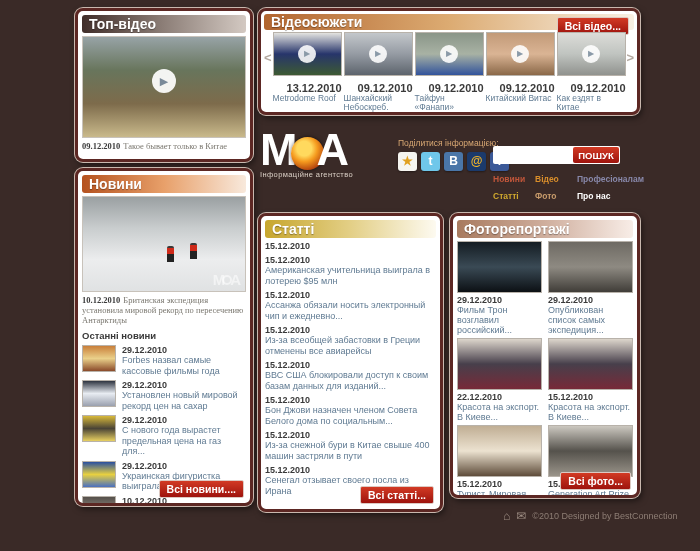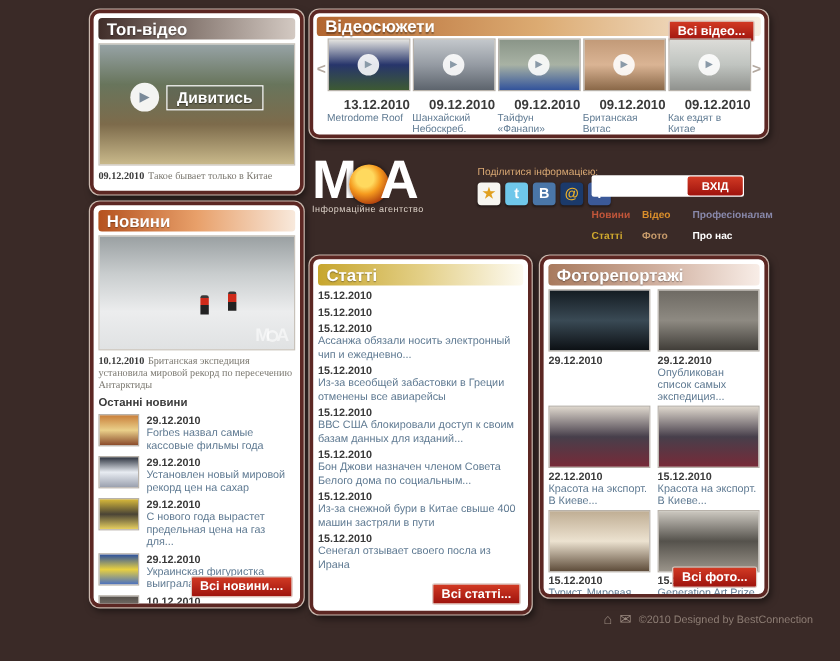--- a/index.html
+++ b/index.html
@@ -116,21 +116,20 @@
 
 <div class="page">
 
   <section class="panel" id="panel-topvideo">
     <div class="panel-header" style="background: linear-gradient(90deg, rgb(64, 45, 41), rgb(141, 127, 120), rgb(211, 201, 194));">
       <span>Топ-відео</span>
     </div>
     <div class="bigthumb" style="background: linear-gradient(rgb(151, 163, 166), rgb(104, 117, 92), rgb(125, 107, 75), rgb(201, 185, 139));">
       <div class="watch">
         <span class="play-circle">▶</span>
-        <span class="watch-label">Дивитись</span>
       </div>
     </div>
     <div class="cap">
       <b>09.12.2010</b><span>Такое бывает только в Китае</span>
     </div>
   </section>
 
   <section class="panel" id="panel-news">
     <div class="panel-header" style="background: linear-gradient(90deg, rgb(181, 82, 31), rgb(232, 160, 106), rgb(248, 233, 220));">
       <span>Новини</span>
@@ -214,21 +213,21 @@
           <span class="mini-play">▶</span>
         </div>
         <div class="vdate">09.12.2010</div>
         <div class="vtitle">Тайфун «Фанапи» обрушился на Китай и Тайвань</div>
       </div>
       <div class="vitem">
         <div class="vthumb" style="background: linear-gradient(rgb(194, 154, 120), rgb(218, 180, 148), rgb(138, 104, 72));">
           <span class="mini-play">▶</span>
         </div>
         <div class="vdate">09.12.2010</div>
-        <div class="vtitle">Британская Витас</div>
+        <div class="vtitle">Китайский Витас</div>
       </div>
       <div class="vitem">
         <div class="vthumb" style="background: linear-gradient(rgb(220, 220, 216), rgb(192, 196, 192), rgb(144, 146, 142));">
           <span class="mini-play">▶</span>
         </div>
         <div class="vdate">09.12.2010</div>
         <div class="vtitle">Как ездят в Китае</div>
       </div>
 
       <div class="car-arrow">&gt;</div>
@@ -252,21 +251,21 @@
         <span class="soc" style="color: rgb(255, 255, 255); background: rgb(111, 199, 234);">t</span>
         <span class="soc" style="color: rgb(255, 255, 255); background: rgb(74, 118, 168);">В</span>
         <span class="soc" style="color: rgb(240, 180, 41); background: rgb(27, 58, 107);">@</span>
         <span class="soc" style="color: rgb(255, 255, 255); background: rgb(59, 89, 152);">f</span>
       </div>
     </div>
 
 
     <div class="searchbox">
       <input class="search-input" type="text" value="" style="">
-      <button class="search-btn">ВХІД</button>
+      <button class="search-btn">ПОШУК</button>
     </div>
 
     <div class="menu">
       <span class="menu-item" style="color: rgb(193, 86, 58);">Новини</span>
       <span class="menu-item" style="color: rgb(217, 142, 43);">Відео</span>
       <span class="menu-item" style="color: rgb(136, 136, 170);">Професіоналам</span>
       <span class="menu-item" style="color: rgb(208, 169, 46);">Статті</span>
       <span class="menu-item" style="color: rgb(199, 155, 107);">Фото</span>
       <span class="menu-item" style="color: rgb(255, 255, 255);">Про нас</span>
     </div>
@@ -274,20 +273,21 @@
 
   <section class="panel" id="panel-articles">
     <div class="panel-header" style="background: linear-gradient(90deg, rgb(199, 166, 46), rgb(227, 207, 134), rgb(253, 250, 240));">
       <span>Статті</span>
     </div>
     <div class="art">
         <div class="adate">15.12.2010</div>
       </div>
     <div class="art">
         <div class="adate">15.12.2010</div>
+        <div class="atitle">Американская учительница выиграла в лотерею $95 млн</div>
       </div>
     <div class="art">
         <div class="adate">15.12.2010</div>
         <div class="atitle">Ассанжа обязали носить электронный чип и ежедневно...</div>
       </div>
     <div class="art">
         <div class="adate">15.12.2010</div>
         <div class="atitle">Из-за всеобщей забастовки в Греции отменены все авиарейсы</div>
       </div>
     <div class="art">
@@ -311,20 +311,21 @@
   </section>
 
   <section class="panel" id="panel-photos">
     <div class="panel-header" style="background: linear-gradient(90deg, rgb(168, 122, 94), rgb(207, 174, 157), rgb(248, 237, 231));">
       <span>Фоторепортажі</span>
     </div>
     <div class="pgrid">
       <div class="pitem">
         <div class="pthumb" style="background: linear-gradient(rgb(20, 28, 34), rgb(58, 74, 85), rgb(12, 16, 20));"></div>
         <div class="pdate">29.12.2010</div>
+        <div class="ptitle">Фильм Трон возглавил российский...</div>
       </div>
       <div class="pitem">
         <div class="pthumb" style="background: linear-gradient(rgb(110, 106, 99), rgb(142, 138, 130), rgb(64, 61, 56));"></div>
         <div class="pdate">29.12.2010</div>
         <div class="ptitle">Опубликован список самых экспедиция...</div>
       </div>
       <div class="pitem">
         <div class="pthumb" style="background: linear-gradient(rgb(221, 214, 204), rgb(71, 63, 75), rgb(119, 42, 56));"></div>
         <div class="pdate">22.12.2010</div>
         <div class="ptitle">Красота на экспорт. В Киеве...</div>

